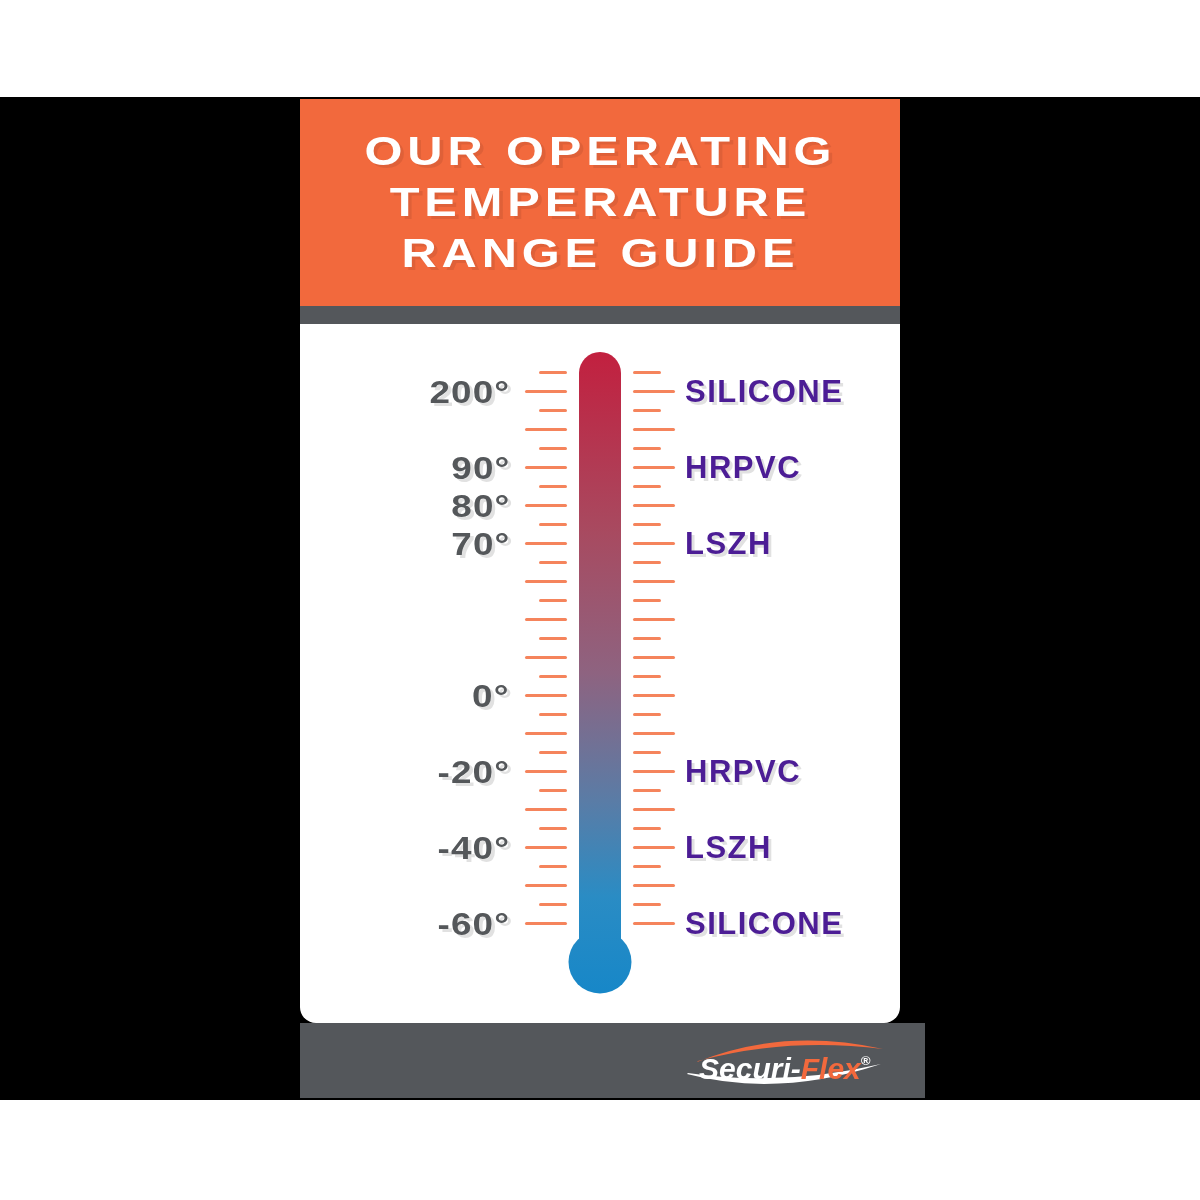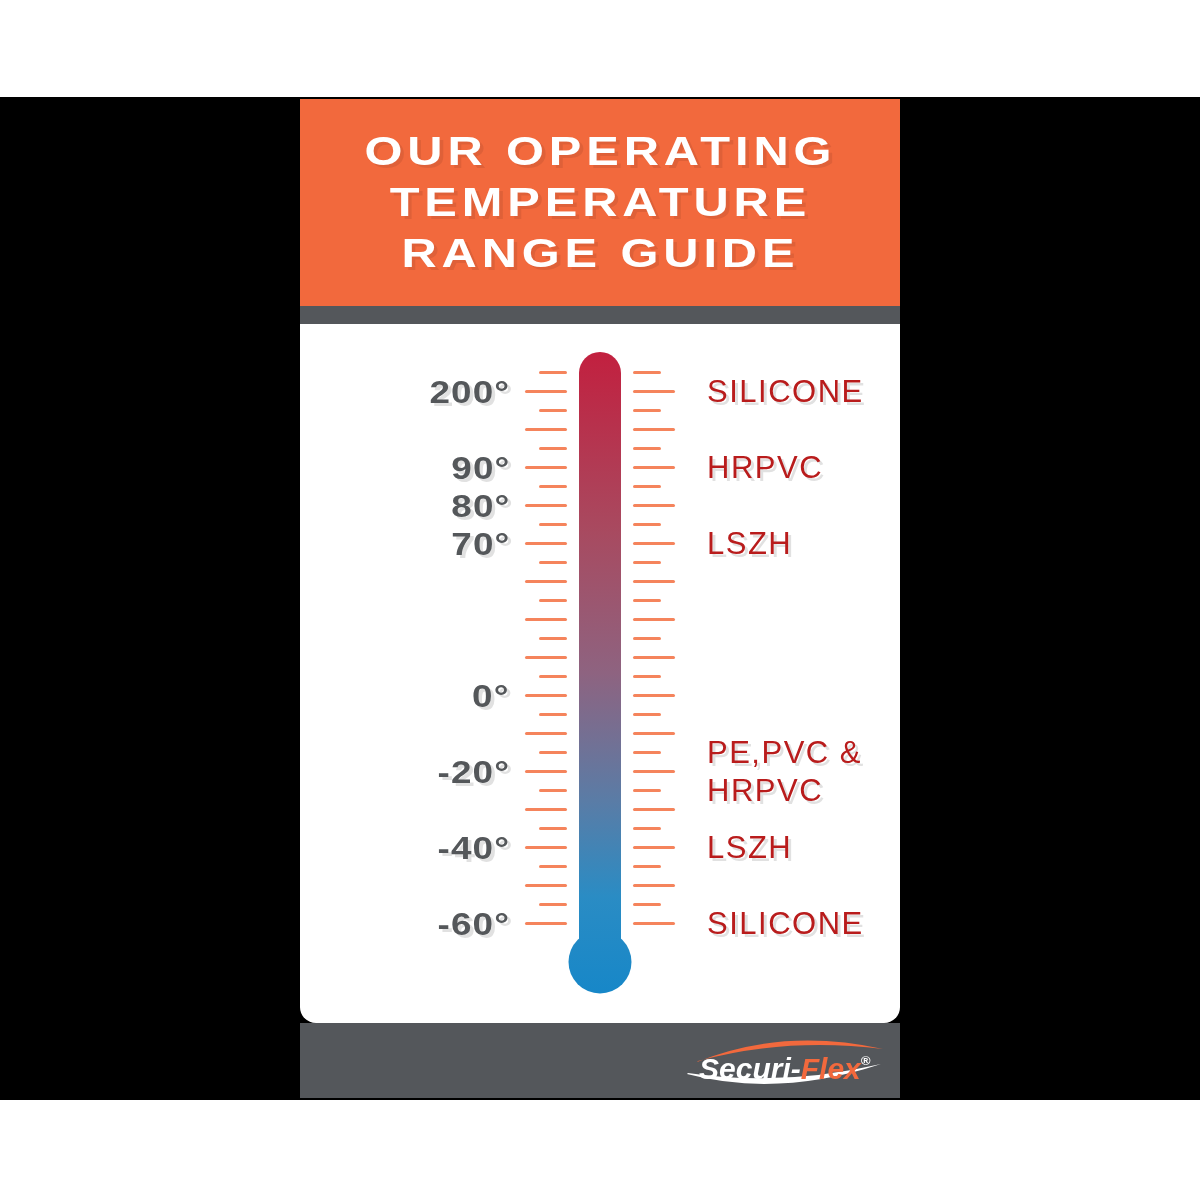--- a/index.html
+++ b/index.html
@@ -27,26 +27,26 @@
   .tick{position:absolute;height:3px;background:#F5845C;border-radius:2px;}
   .tick.left.long{left:225px;width:42px;}
   .tick.left.short{left:239px;width:28px;}
   .tick.right.long{left:333px;width:42px;}
   .tick.right.short{left:333px;width:28px;}
 
   
   .temp-label{position:absolute;right:390px;transform:translateY(-50%) scaleX(1.15);
               transform-origin:right center;color:#54575A;font-weight:bold;font-size:32px;
               letter-spacing:1px;white-space:nowrap;text-shadow:3px 3px 0 rgba(90,90,90,0.18);}
-  .mat-label{position:absolute;left:407px;transform:translateY(-50%);color:#b91c1c;
-             font-weight:normal;font-size:31px;letter-spacing:1.5px;line-height:38px;
+  .mat-label{position:absolute;left:385px;transform:translateY(-50%);color:#4c1d95;
+             font-weight:bold;font-size:31px;letter-spacing:1.5px;line-height:38px;
              white-space:nowrap;text-shadow:3px 3px 0 rgba(90,90,90,0.18);}
 
   
-  .footer{position:absolute;left:0;top:924px;width:600px;height:75px;background:#54575B;}
+  .footer{position:absolute;left:0;top:924px;width:600px;height:75px;background:#54575B;padding-left:25px;}
   .logo-svg{position:absolute;left:383px;top:13px;width:212px;height:58px;}
 </style>
 </head>
 <body>
 
 <div class="stage">
   <div class="black-band"></div>
 
   <div class="column">
 
@@ -149,21 +149,20 @@
           <div class="mat-label" style="top: 68px;">
             <div>SILICONE</div>
           </div>
           <div class="mat-label" style="top: 144px;">
             <div>HRPVC</div>
           </div>
           <div class="mat-label" style="top: 220px;">
             <div>LSZH</div>
           </div>
           <div class="mat-label" style="top: 448px;">
-            <div>PE,PVC &amp;</div>
             <div>HRPVC</div>
           </div>
           <div class="mat-label" style="top: 524px;">
             <div>LSZH</div>
           </div>
           <div class="mat-label" style="top: 600px;">
             <div>SILICONE</div>
           </div>
         </div>
     </div>

